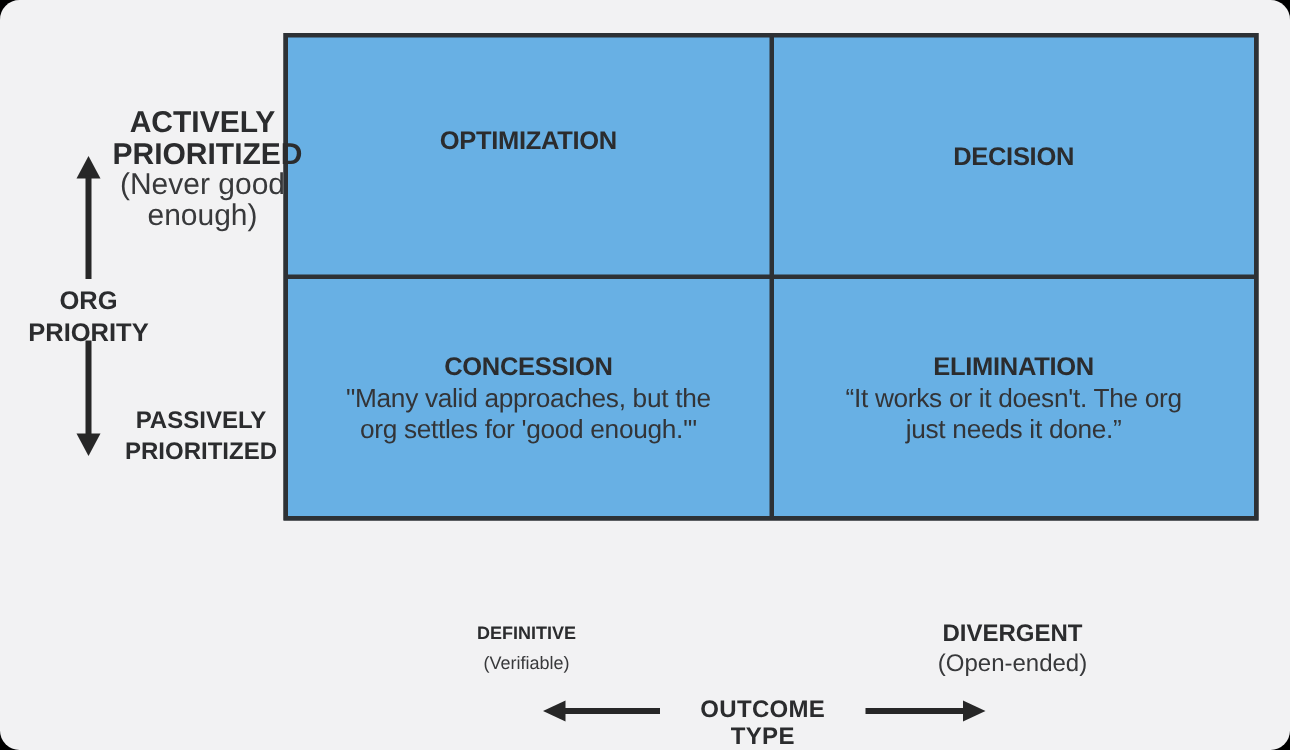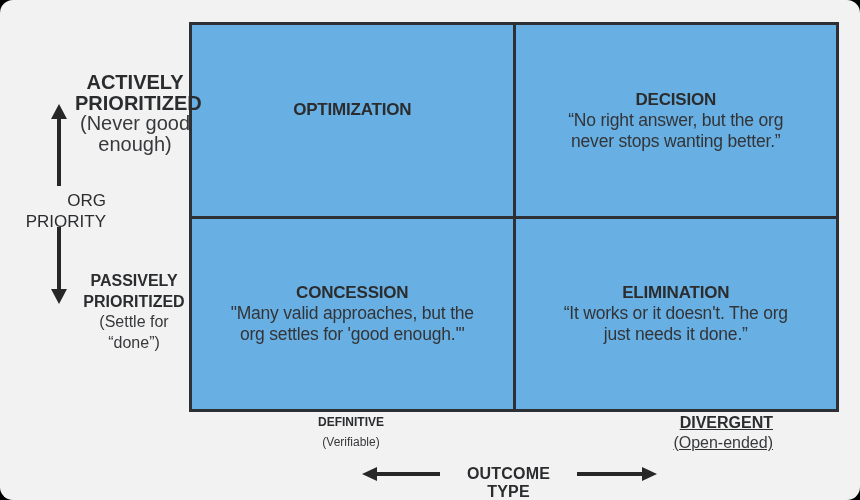--- a/index.html
+++ b/index.html
@@ -17,21 +17,21 @@
     overflow: hidden;
     color: #2e2f31;
   }
 
   
   .matrix {
     position: absolute;
     left: 189px;
     top: 22px;
     width: 650px;
-    height: 390px;
+    height: 325px;
     box-sizing: border-box;
     border: 3px solid #2d3135;
     background: #2d3135;
     display: grid;
     grid-template-columns: 1fr 1fr;
     grid-template-rows: 1fr 1fr;
     gap: 3px;
   }
   .quad {
     background: #68b0e4;
@@ -79,22 +79,22 @@
     color: #2b2c2e;
   }
   .axis-sub {
     color: #38393b;
   }
   .y-axis-title {
     position: absolute;
     left: 12px;
     top: 190px;
     width: 94px;
-    text-align: right;
-    font-weight: normal;
+    text-align: center;
+    font-weight: bold;
     font-size: 17px;
     line-height: 21px;
     color: #2b2c2e;
   }
 
   .arrow-line-v {
     position: absolute;
     width: 4px;
     background: #272727;
     left: 57px;
@@ -119,27 +119,26 @@
     position: absolute;
     left: 281px;
     top: 413px;
     width: 140px;
     text-align: center;
     font-size: 12px;
     line-height: 19.5px;
   }
   .x-axis-right-label {
     position: absolute;
-    left: 633px;
+    left: 605px;
     top: 413px;
     width: 140px;
-    text-align: right;
+    text-align: center;
     font-size: 16px;
     line-height: 19.5px;
-    text-decoration: underline;
   }
   .x-axis-title {
     position: absolute;
     left: 448px;
     top: 465px;
     width: 121px;
     text-align: center;
     font-weight: bold;
     font-size: 16px;
     letter-spacing: 0.2px;
@@ -153,24 +152,20 @@
 
   <div class="matrix">
     <div class="quad">
       <div class="quad-title">OPTIMIZATION</div>
       <div class="quad-quote">
         <br>
       </div>
     </div>
     <div class="quad">
       <div class="quad-title">DECISION</div>
-      <div class="quad-quote">
-        <span>“No right answer, but the org</span><br>
-        <span>never stops wanting better.”</span>
-      </div>
     </div>
     <div class="quad">
       <div class="quad-title">CONCESSION</div>
       <div class="quad-quote">
         <span>"Many valid approaches, but the</span><br>
         <span>org settles for 'good enough.'"</span>
       </div>
     </div>
     <div class="quad">
       <div class="quad-title">ELIMINATION</div>
@@ -181,21 +176,20 @@
     </div>
   </div>
 
   <div class="y-axis-top-label">
     <div class="axis-main">ACTIVELY PRIORITIZED</div>
     <div class="axis-sub">(Never good enough)</div>
   </div>
   <div class="y-axis-title">ORG PRIORITY</div>
   <div class="y-axis-bottom-label">
     <div class="axis-main">PASSIVELY PRIORITIZED</div>
-    <div class="axis-sub">(Settle for “done”)</div>
   </div>
 
   <div class="arrow-head head-up" style="left:51px; top:104px;"></div>
   <div class="arrow-line-v" style="top:117px; height:69px;"></div>
   <div class="arrow-line-v" style="top:227px; height:64px;"></div>
   <div class="arrow-head head-down" style="left:51px; top:289px;"></div>
 
   <div class="x-axis-left-label">
     <div class="axis-main">DEFINITIVE</div>
     <div class="axis-sub">(Verifiable)</div>

